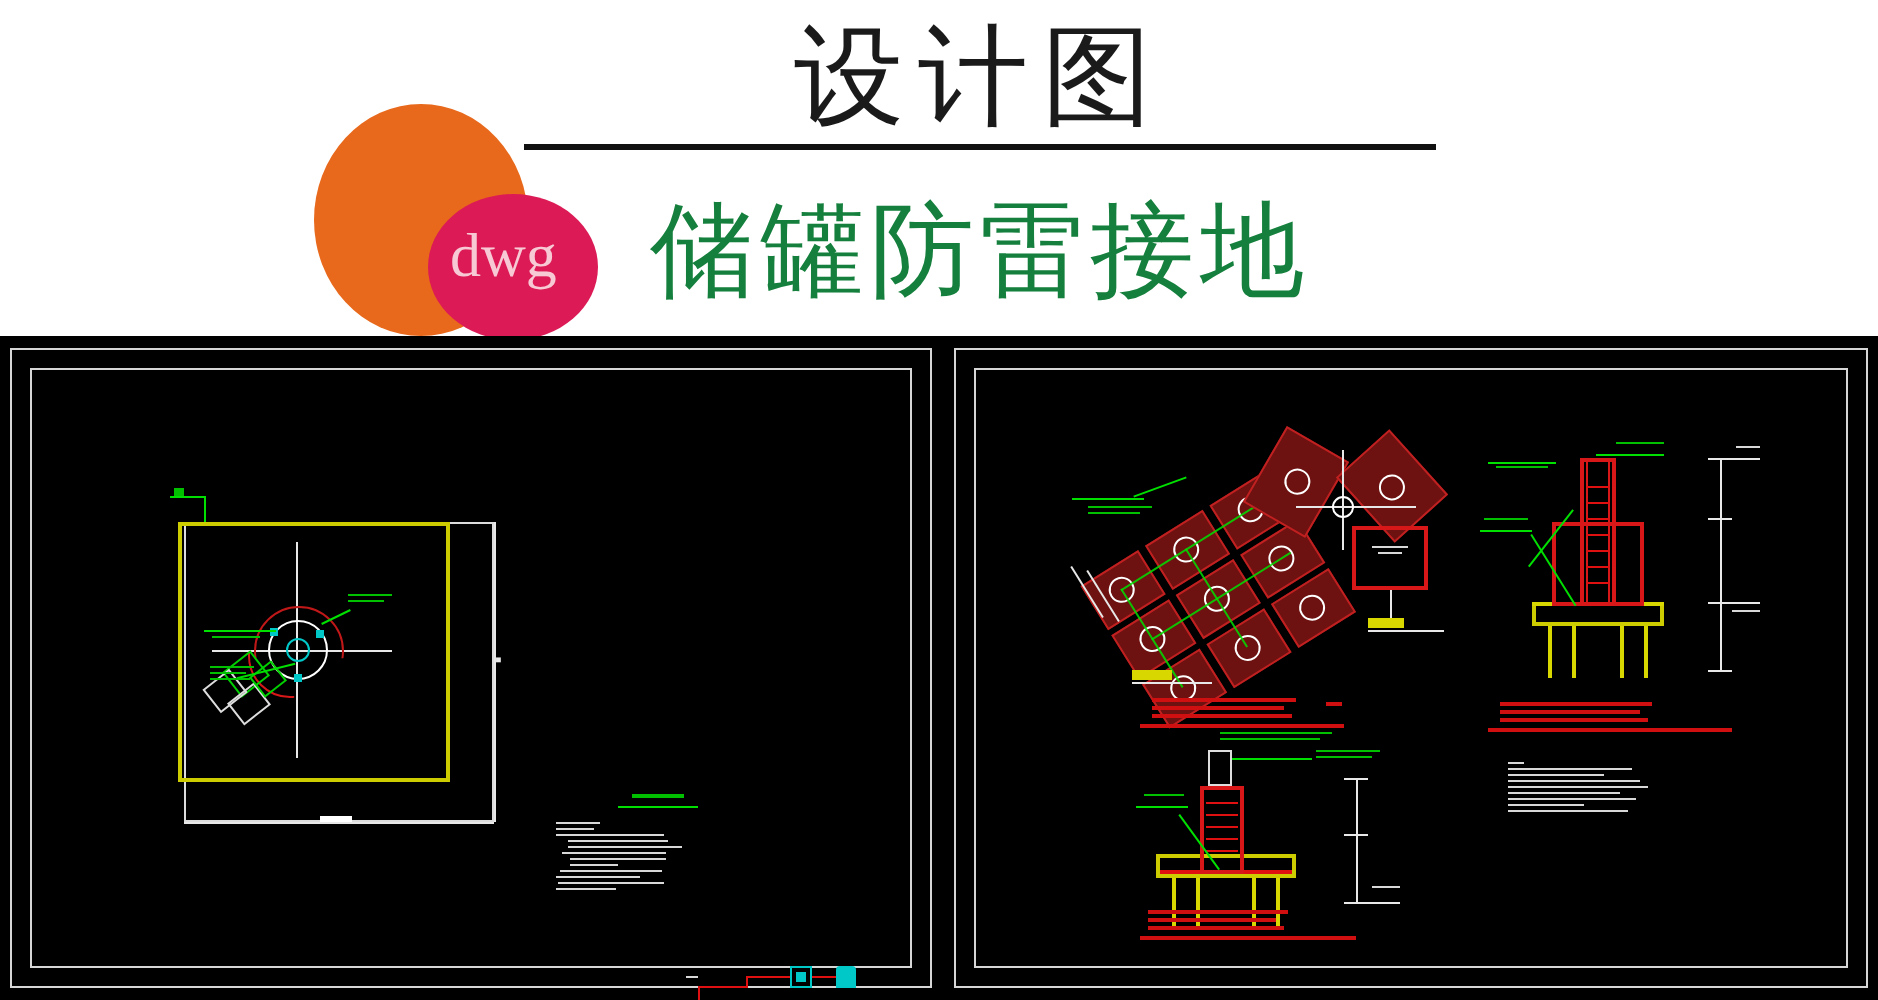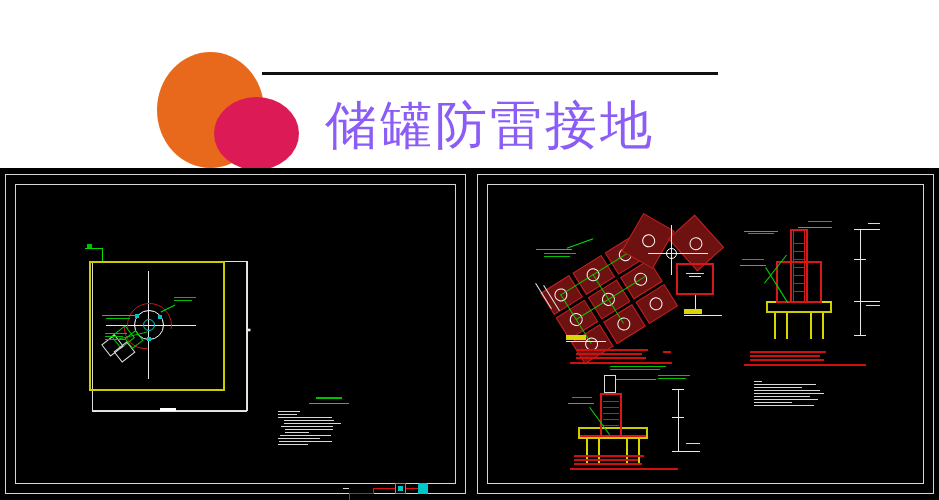--- a/index.html
+++ b/index.html
@@ -22,22 +22,22 @@
     color:#f7c9d4;font-size:31px;line-height:40px;
     font-family:"Liberation Serif","DejaVu Serif",serif;text-align:left;}
 
   .hdr-rule{position:absolute;left:262px;top:72px;width:456px;height:3px;background:#111111;}
 
   .hdr-title{position:absolute;left:262px;top:8px;width:456px;height:62px;
     color:#1a1a1a;font-size:55px;line-height:62px;text-align:center;
     font-family:"Liberation Serif","DejaVu Serif",serif;letter-spacing:7px;
     white-space:nowrap;}
   .hdr-sub{position:absolute;left:262px;top:92px;width:456px;height:68px;
-    color:#8b5cf6;font-size:52px;line-height:68px;text-align:center;
-    font-family:Liberation Serif, serif;letter-spacing:3px;
+    color:#15803d;font-size:52px;line-height:68px;text-align:center;
+    font-family:Liberation Sans, sans-serif;letter-spacing:3px;
     white-space:nowrap;}
 
   
   #canvas{position:absolute;left:0;top:168px;width:939px;height:332px;background:#000000;}
 
   .panel{position:absolute;top:6px;height:320px;background:#000000;
     border:1px solid #d6d6d6;box-sizing:border-box;}
   .panel-inner{position:absolute;left:9px;top:9px;right:9px;bottom:9px;
     border:1px solid #d6d6d6;box-sizing:border-box;}
   #panel-left{left:5px;width:461px;}
@@ -74,21 +74,23 @@
 </style>
 </head>
 <body>
 
 <div id="page">
 
   <div id="header">
 
     <div class="logo-orange"></div>
     <div class="logo-pink"></div>
-
+    <div class="logo-dwg">dwg</div>
+
+    <div class="hdr-title">设计图</div>
     <div class="hdr-rule"></div>
     <div class="hdr-sub">储罐防雷接地</div>
   </div>
 
   <div id="canvas">
 
     <div class="panel" id="panel-left">
       <div class="panel-inner"></div>
 
       <div class="box-w" style="left:86px;top:86px;width:155px;height:150px;"></div>

